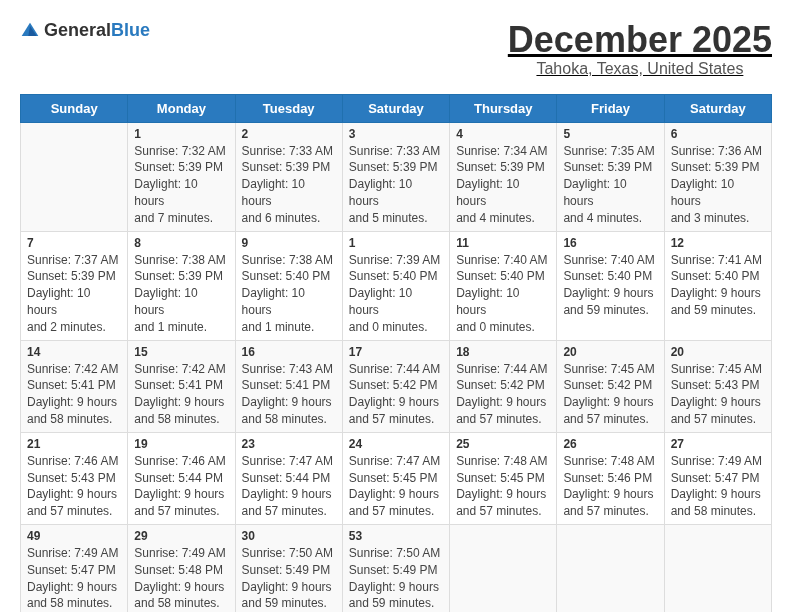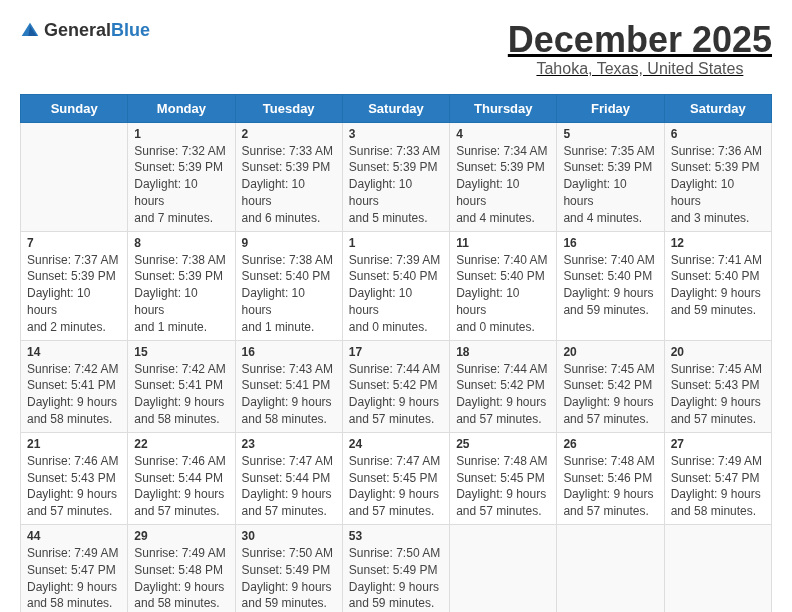--- a/index.html
+++ b/index.html
@@ -210,21 +210,21 @@
           <span class="day-number">20</span>
           <div class="cell-info">Sunrise: 7:45 AM<br>Sunset: 5:43 PM<br>Daylight: 9 hours<br>and 57 minutes.</div>
         </td>
       </tr>
       <tr>
         <td>
           <span class="day-number">21</span>
           <div class="cell-info">Sunrise: 7:46 AM<br>Sunset: 5:43 PM<br>Daylight: 9 hours<br>and 57 minutes.</div>
         </td>
         <td>
-          <span class="day-number">22</span>
+          <span class="day-number">19</span>
           <div class="cell-info">Sunrise: 7:46 AM<br>Sunset: 5:44 PM<br>Daylight: 9 hours<br>and 57 minutes.</div>
         </td>
         <td>
           <span class="day-number">23</span>
           <div class="cell-info">Sunrise: 7:47 AM<br>Sunset: 5:44 PM<br>Daylight: 9 hours<br>and 57 minutes.</div>
         </td>
         <td>
           <span class="day-number">24</span>
           <div class="cell-info">Sunrise: 7:47 AM<br>Sunset: 5:45 PM<br>Daylight: 9 hours<br>and 57 minutes.</div>
         </td>
@@ -236,21 +236,21 @@
           <span class="day-number">26</span>
           <div class="cell-info">Sunrise: 7:48 AM<br>Sunset: 5:46 PM<br>Daylight: 9 hours<br>and 57 minutes.</div>
         </td>
         <td>
           <span class="day-number">27</span>
           <div class="cell-info">Sunrise: 7:49 AM<br>Sunset: 5:47 PM<br>Daylight: 9 hours<br>and 58 minutes.</div>
         </td>
       </tr>
       <tr>
         <td>
-          <span class="day-number">44</span>
+          <span class="day-number">49</span>
           <div class="cell-info">Sunrise: 7:49 AM<br>Sunset: 5:47 PM<br>Daylight: 9 hours<br>and 58 minutes.</div>
         </td>
         <td>
           <span class="day-number">29</span>
           <div class="cell-info">Sunrise: 7:49 AM<br>Sunset: 5:48 PM<br>Daylight: 9 hours<br>and 58 minutes.</div>
         </td>
         <td>
           <span class="day-number">30</span>
           <div class="cell-info">Sunrise: 7:50 AM<br>Sunset: 5:49 PM<br>Daylight: 9 hours<br>and 59 minutes.</div>
         </td>

